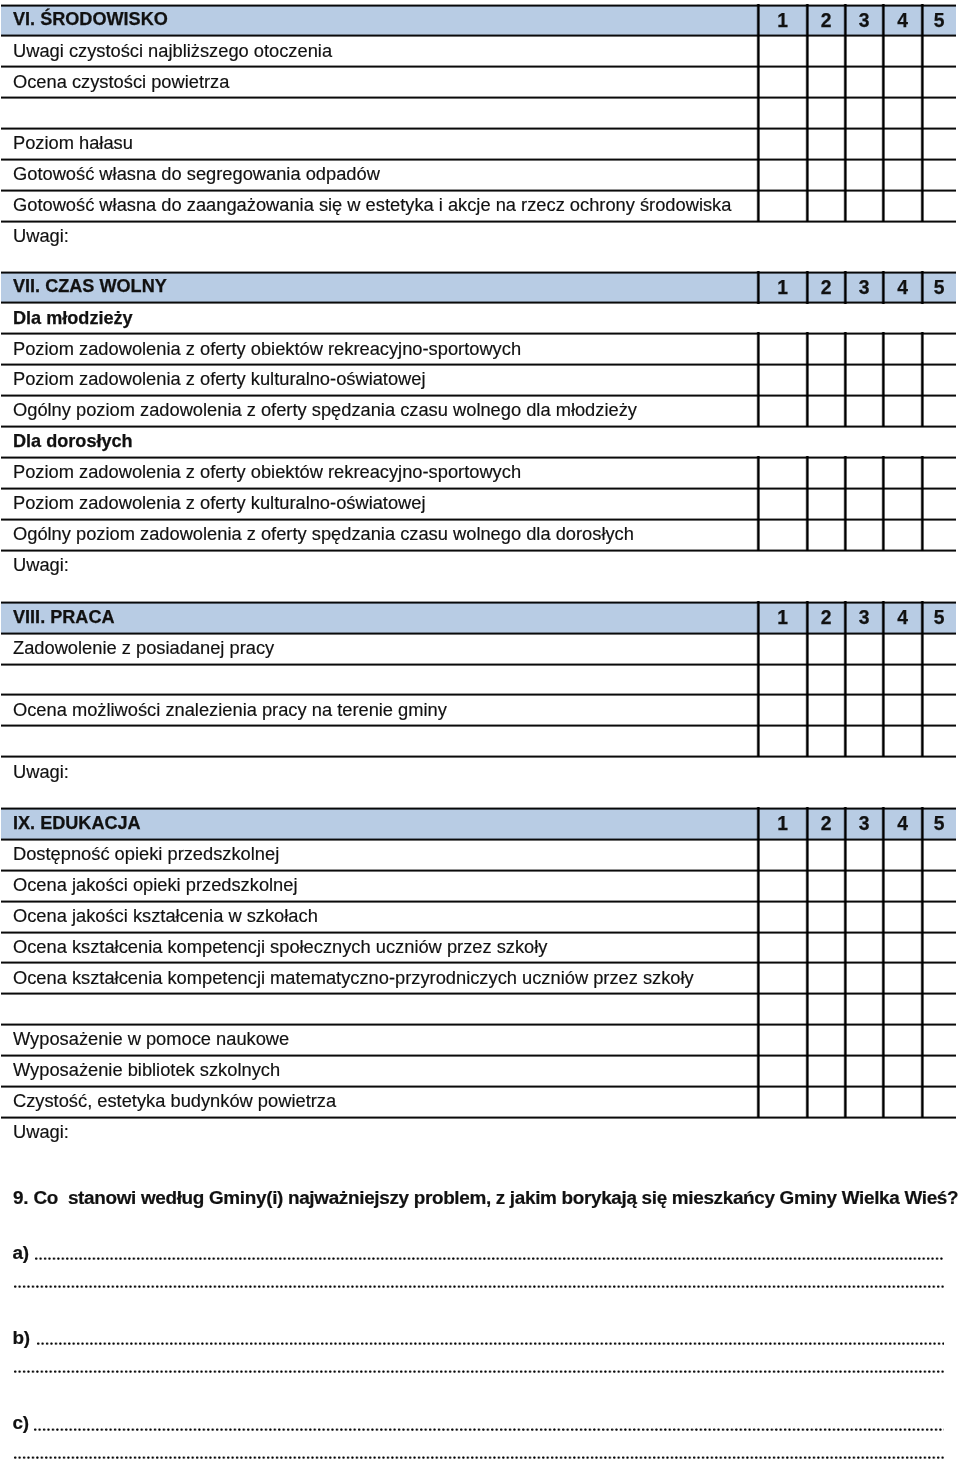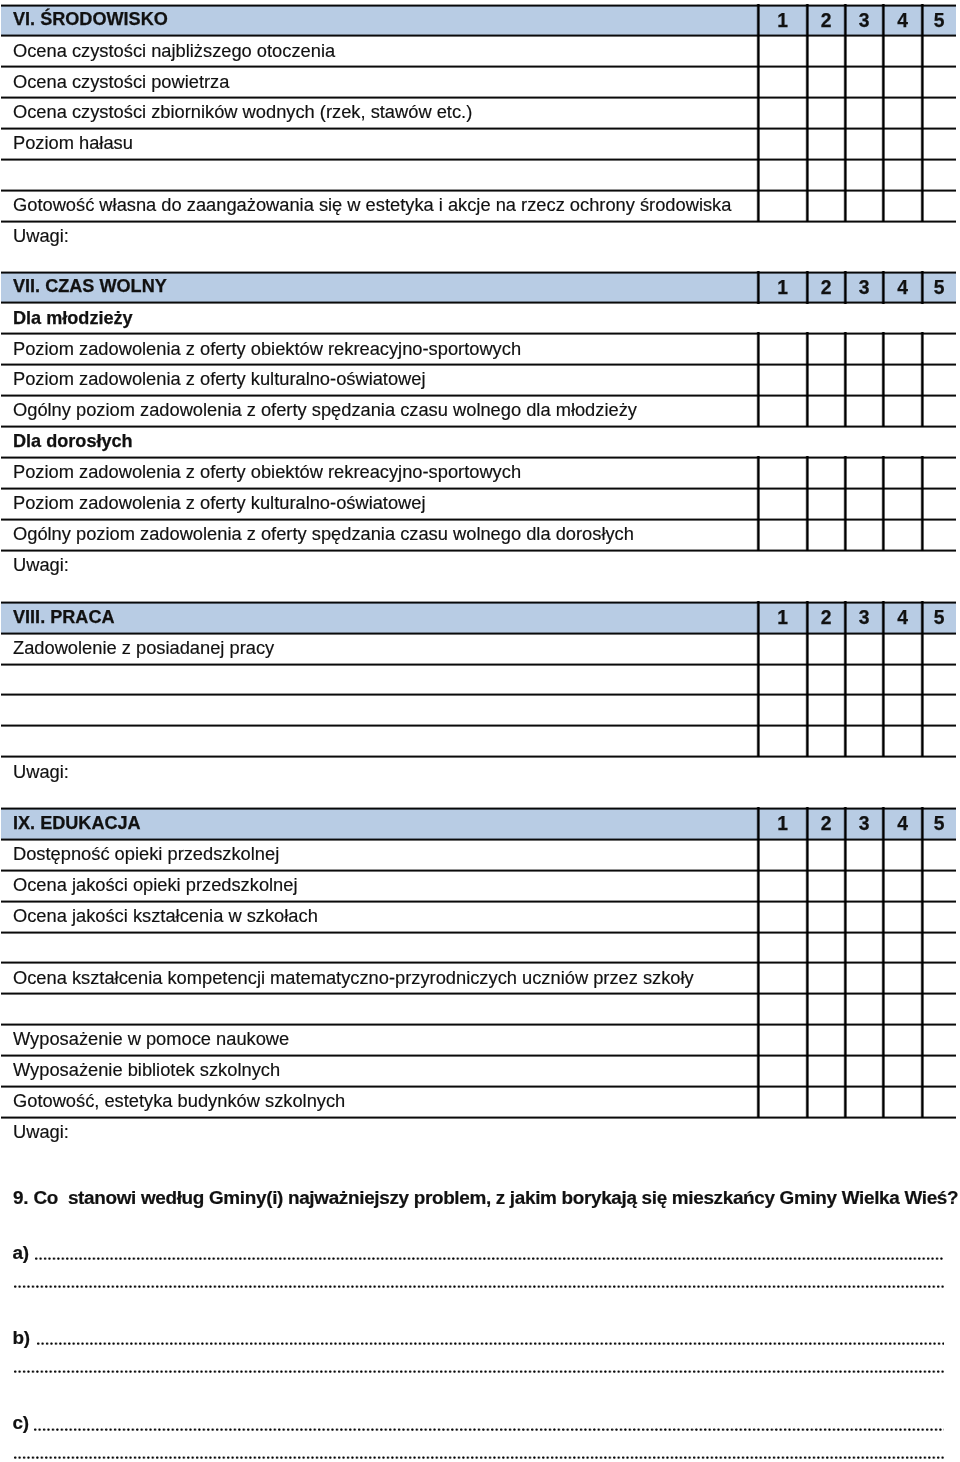--- a/index.html
+++ b/index.html
@@ -64,44 +64,44 @@
   <div class="vline" style="left:805px;top:4px;height:218px"></div>
   <div class="vline" style="left:843px;top:4px;height:218px"></div>
   <div class="vline" style="left:881px;top:4px;height:218px"></div>
   <div class="vline" style="left:920px;top:4px;height:218px"></div>
   <div class="rowlabel bold" style="top:19.34px;transform:translateY(-50%) translateZ(0)">VI. ŚRODOWISKO</div>
   <div class="numlabel" style="left:758.00px;width:49.00px;top:20.94px;transform:translateY(-50%) translateZ(0)">1</div>
   <div class="numlabel" style="left:807.00px;width:38.00px;top:20.94px;transform:translateY(-50%) translateZ(0)">2</div>
   <div class="numlabel" style="left:845.00px;width:38.00px;top:20.94px;transform:translateY(-50%) translateZ(0)">3</div>
   <div class="numlabel" style="left:883.00px;width:39.00px;top:20.94px;transform:translateY(-50%) translateZ(0)">4</div>
   <div class="numlabel" style="left:922.00px;width:34.00px;top:20.94px;transform:translateY(-50%) translateZ(0)">5</div>
-  <div class="rowlabel" style="top:50.72px;transform:translateY(-50%) translateZ(0)">Ocena czystości najbliższego otoczenia</div>
+  <div class="rowlabel" style="top:50.72px;transform:translateY(-50%) translateZ(0)">Uwagi czystości najbliższego otoczenia</div>
   <div class="cell" style="left:758.0px;top:35.5px;width:49.0px;height:30.9px"></div>
   <div class="cell" style="left:807.0px;top:35.5px;width:38.0px;height:30.9px"></div>
   <div class="cell" style="left:845.0px;top:35.5px;width:38.0px;height:30.9px"></div>
   <div class="cell" style="left:883.0px;top:35.5px;width:39.0px;height:30.9px"></div>
   <div class="cell" style="left:922.0px;top:35.5px;width:34.0px;height:30.9px"></div>
   <div class="rowlabel" style="top:81.60px;transform:translateY(-50%) translateZ(0)">Ocena czystości powietrza</div>
   <div class="cell" style="left:758.0px;top:66.4px;width:49.0px;height:30.9px"></div>
   <div class="cell" style="left:807.0px;top:66.4px;width:38.0px;height:30.9px"></div>
   <div class="cell" style="left:845.0px;top:66.4px;width:38.0px;height:30.9px"></div>
   <div class="cell" style="left:883.0px;top:66.4px;width:39.0px;height:30.9px"></div>
   <div class="cell" style="left:922.0px;top:66.4px;width:34.0px;height:30.9px"></div>
-  <div class="rowlabel" style="top:112.48px;transform:translateY(-50%) translateZ(0)">Ocena czystości zbiorników wodnych (rzek, stawów etc.)</div>
   <div class="cell" style="left:758.0px;top:97.2px;width:49.0px;height:30.9px"></div>
   <div class="cell" style="left:807.0px;top:97.2px;width:38.0px;height:30.9px"></div>
   <div class="cell" style="left:845.0px;top:97.2px;width:38.0px;height:30.9px"></div>
   <div class="cell" style="left:883.0px;top:97.2px;width:39.0px;height:30.9px"></div>
   <div class="cell" style="left:922.0px;top:97.2px;width:34.0px;height:30.9px"></div>
   <div class="rowlabel" style="top:143.36px;transform:translateY(-50%) translateZ(0)">Poziom hałasu</div>
   <div class="cell" style="left:758.0px;top:128.1px;width:49.0px;height:30.9px"></div>
   <div class="cell" style="left:807.0px;top:128.1px;width:38.0px;height:30.9px"></div>
   <div class="cell" style="left:845.0px;top:128.1px;width:38.0px;height:30.9px"></div>
   <div class="cell" style="left:883.0px;top:128.1px;width:39.0px;height:30.9px"></div>
   <div class="cell" style="left:922.0px;top:128.1px;width:34.0px;height:30.9px"></div>
+  <div class="rowlabel" style="top:174.24px;transform:translateY(-50%) translateZ(0)">Gotowość własna do segregowania odpadów</div>
   <div class="cell" style="left:758.0px;top:159.0px;width:49.0px;height:30.9px"></div>
   <div class="cell" style="left:807.0px;top:159.0px;width:38.0px;height:30.9px"></div>
   <div class="cell" style="left:845.0px;top:159.0px;width:38.0px;height:30.9px"></div>
   <div class="cell" style="left:883.0px;top:159.0px;width:39.0px;height:30.9px"></div>
   <div class="cell" style="left:922.0px;top:159.0px;width:34.0px;height:30.9px"></div>
   <div class="rowlabel" style="top:205.12px;transform:translateY(-50%) translateZ(0)">Gotowość własna do zaangażowania się w estetyka i akcje na rzecz ochrony środowiska</div>
   <div class="cell" style="left:758.0px;top:189.9px;width:49.0px;height:30.9px"></div>
   <div class="cell" style="left:807.0px;top:189.9px;width:38.0px;height:30.9px"></div>
   <div class="cell" style="left:845.0px;top:189.9px;width:38.0px;height:30.9px"></div>
   <div class="cell" style="left:883.0px;top:189.9px;width:39.0px;height:30.9px"></div>
@@ -200,20 +200,21 @@
   <div class="cell" style="left:758.0px;top:632.7px;width:49.0px;height:30.9px"></div>
   <div class="cell" style="left:807.0px;top:632.7px;width:38.0px;height:30.9px"></div>
   <div class="cell" style="left:845.0px;top:632.7px;width:38.0px;height:30.9px"></div>
   <div class="cell" style="left:883.0px;top:632.7px;width:39.0px;height:30.9px"></div>
   <div class="cell" style="left:922.0px;top:632.7px;width:34.0px;height:30.9px"></div>
   <div class="cell" style="left:758.0px;top:663.6px;width:49.0px;height:30.9px"></div>
   <div class="cell" style="left:807.0px;top:663.6px;width:38.0px;height:30.9px"></div>
   <div class="cell" style="left:845.0px;top:663.6px;width:38.0px;height:30.9px"></div>
   <div class="cell" style="left:883.0px;top:663.6px;width:39.0px;height:30.9px"></div>
   <div class="cell" style="left:922.0px;top:663.6px;width:34.0px;height:30.9px"></div>
+  <div class="rowlabel" style="top:709.68px;transform:translateY(-50%) translateZ(0)">Ocena możliwości znalezienia pracy na terenie gminy</div>
   <div class="cell" style="left:758.0px;top:694.4px;width:49.0px;height:30.9px"></div>
   <div class="cell" style="left:807.0px;top:694.4px;width:38.0px;height:30.9px"></div>
   <div class="cell" style="left:845.0px;top:694.4px;width:38.0px;height:30.9px"></div>
   <div class="cell" style="left:883.0px;top:694.4px;width:39.0px;height:30.9px"></div>
   <div class="cell" style="left:922.0px;top:694.4px;width:34.0px;height:30.9px"></div>
   <div class="cell" style="left:758.0px;top:725.3px;width:49.0px;height:30.9px"></div>
   <div class="cell" style="left:807.0px;top:725.3px;width:38.0px;height:30.9px"></div>
   <div class="cell" style="left:845.0px;top:725.3px;width:38.0px;height:30.9px"></div>
   <div class="cell" style="left:883.0px;top:725.3px;width:39.0px;height:30.9px"></div>
   <div class="cell" style="left:922.0px;top:725.3px;width:34.0px;height:30.9px"></div>
@@ -252,20 +253,21 @@
   <div class="cell" style="left:807.0px;top:869.8px;width:38.0px;height:30.9px"></div>
   <div class="cell" style="left:845.0px;top:869.8px;width:38.0px;height:30.9px"></div>
   <div class="cell" style="left:883.0px;top:869.8px;width:39.0px;height:30.9px"></div>
   <div class="cell" style="left:922.0px;top:869.8px;width:34.0px;height:30.9px"></div>
   <div class="rowlabel" style="top:915.88px;transform:translateY(-50%) translateZ(0)">Ocena jakości kształcenia w szkołach</div>
   <div class="cell" style="left:758.0px;top:900.6px;width:49.0px;height:30.9px"></div>
   <div class="cell" style="left:807.0px;top:900.6px;width:38.0px;height:30.9px"></div>
   <div class="cell" style="left:845.0px;top:900.6px;width:38.0px;height:30.9px"></div>
   <div class="cell" style="left:883.0px;top:900.6px;width:39.0px;height:30.9px"></div>
   <div class="cell" style="left:922.0px;top:900.6px;width:34.0px;height:30.9px"></div>
+  <div class="rowlabel" style="top:946.76px;transform:translateY(-50%) translateZ(0)">Ocena kształcenia kompetencji społecznych uczniów przez szkoły</div>
   <div class="cell" style="left:758.0px;top:931.5px;width:49.0px;height:30.9px"></div>
   <div class="cell" style="left:807.0px;top:931.5px;width:38.0px;height:30.9px"></div>
   <div class="cell" style="left:845.0px;top:931.5px;width:38.0px;height:30.9px"></div>
   <div class="cell" style="left:883.0px;top:931.5px;width:39.0px;height:30.9px"></div>
   <div class="cell" style="left:922.0px;top:931.5px;width:34.0px;height:30.9px"></div>
   <div class="rowlabel" style="top:977.64px;transform:translateY(-50%) translateZ(0)">Ocena kształcenia kompetencji matematyczno-przyrodniczych uczniów przez szkoły</div>
   <div class="cell" style="left:758.0px;top:962.4px;width:49.0px;height:30.9px"></div>
   <div class="cell" style="left:807.0px;top:962.4px;width:38.0px;height:30.9px"></div>
   <div class="cell" style="left:845.0px;top:962.4px;width:38.0px;height:30.9px"></div>
   <div class="cell" style="left:883.0px;top:962.4px;width:39.0px;height:30.9px"></div>
@@ -280,21 +282,21 @@
   <div class="cell" style="left:807.0px;top:1024.2px;width:38.0px;height:30.9px"></div>
   <div class="cell" style="left:845.0px;top:1024.2px;width:38.0px;height:30.9px"></div>
   <div class="cell" style="left:883.0px;top:1024.2px;width:39.0px;height:30.9px"></div>
   <div class="cell" style="left:922.0px;top:1024.2px;width:34.0px;height:30.9px"></div>
   <div class="rowlabel" style="top:1070.28px;transform:translateY(-50%) translateZ(0)">Wyposażenie bibliotek szkolnych</div>
   <div class="cell" style="left:758.0px;top:1055.0px;width:49.0px;height:30.9px"></div>
   <div class="cell" style="left:807.0px;top:1055.0px;width:38.0px;height:30.9px"></div>
   <div class="cell" style="left:845.0px;top:1055.0px;width:38.0px;height:30.9px"></div>
   <div class="cell" style="left:883.0px;top:1055.0px;width:39.0px;height:30.9px"></div>
   <div class="cell" style="left:922.0px;top:1055.0px;width:34.0px;height:30.9px"></div>
-  <div class="rowlabel" style="top:1101.16px;transform:translateY(-50%) translateZ(0)">Gotowość, estetyka budynków szkolnych</div>
+  <div class="rowlabel" style="top:1101.16px;transform:translateY(-50%) translateZ(0)">Czystość, estetyka budynków powietrza</div>
   <div class="cell" style="left:758.0px;top:1085.9px;width:49.0px;height:30.9px"></div>
   <div class="cell" style="left:807.0px;top:1085.9px;width:38.0px;height:30.9px"></div>
   <div class="cell" style="left:845.0px;top:1085.9px;width:38.0px;height:30.9px"></div>
   <div class="cell" style="left:883.0px;top:1085.9px;width:39.0px;height:30.9px"></div>
   <div class="cell" style="left:922.0px;top:1085.9px;width:34.0px;height:30.9px"></div>
   <div class="rowlabel" style="top:1132.30px;transform:translateY(-50%) translateZ(0)">Uwagi:</div>
   <div class="q" style="top:1188.6px">9.</div>
   <div class="q" style="left:33.5px;top:1188.6px">Co  stanowi według Gminy(i) najważniejszy problem, z jakim borykają się mieszkańcy Gminy Wielka Wieś?</div>
   <div class="alabel" style="left:12.5px;top:1243.50px">a)</div>
   <div class="dots" style="left:35.2px;top:1257.10px;width:909.3px"></div>

